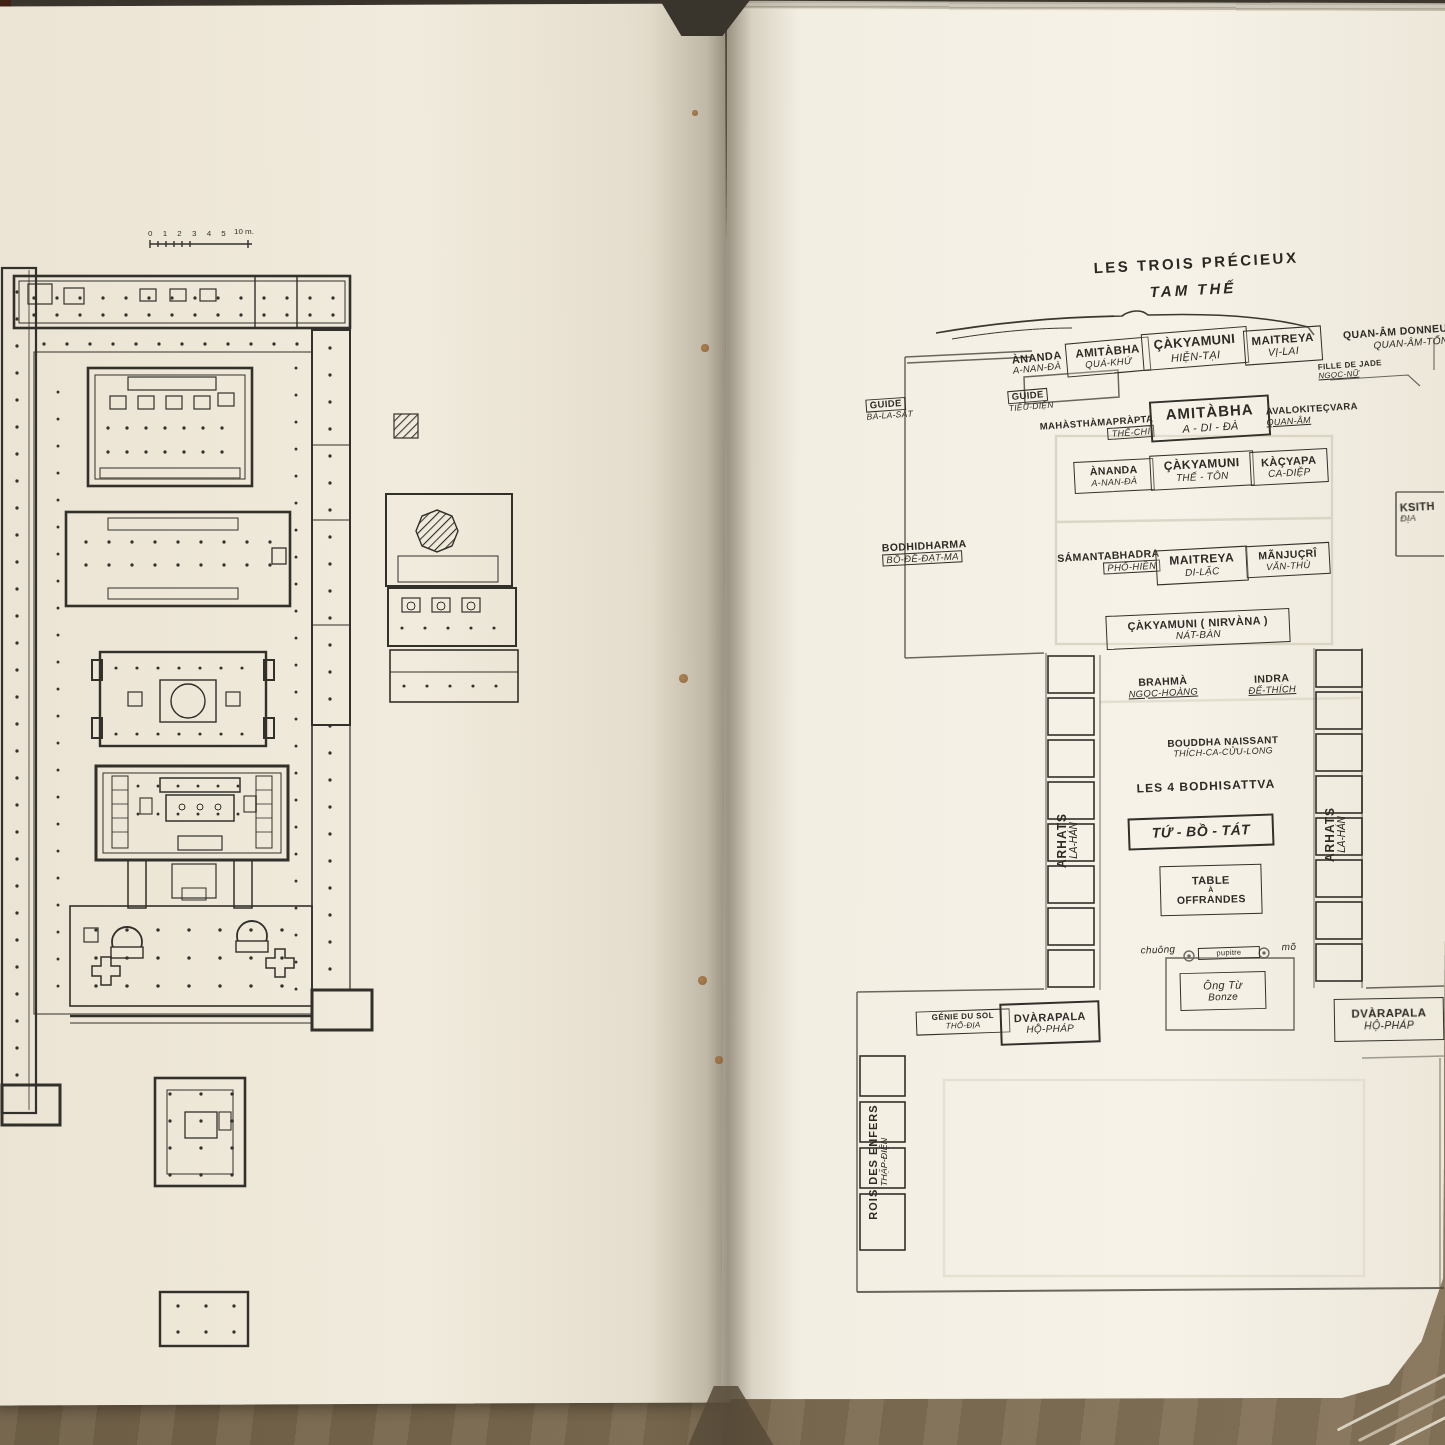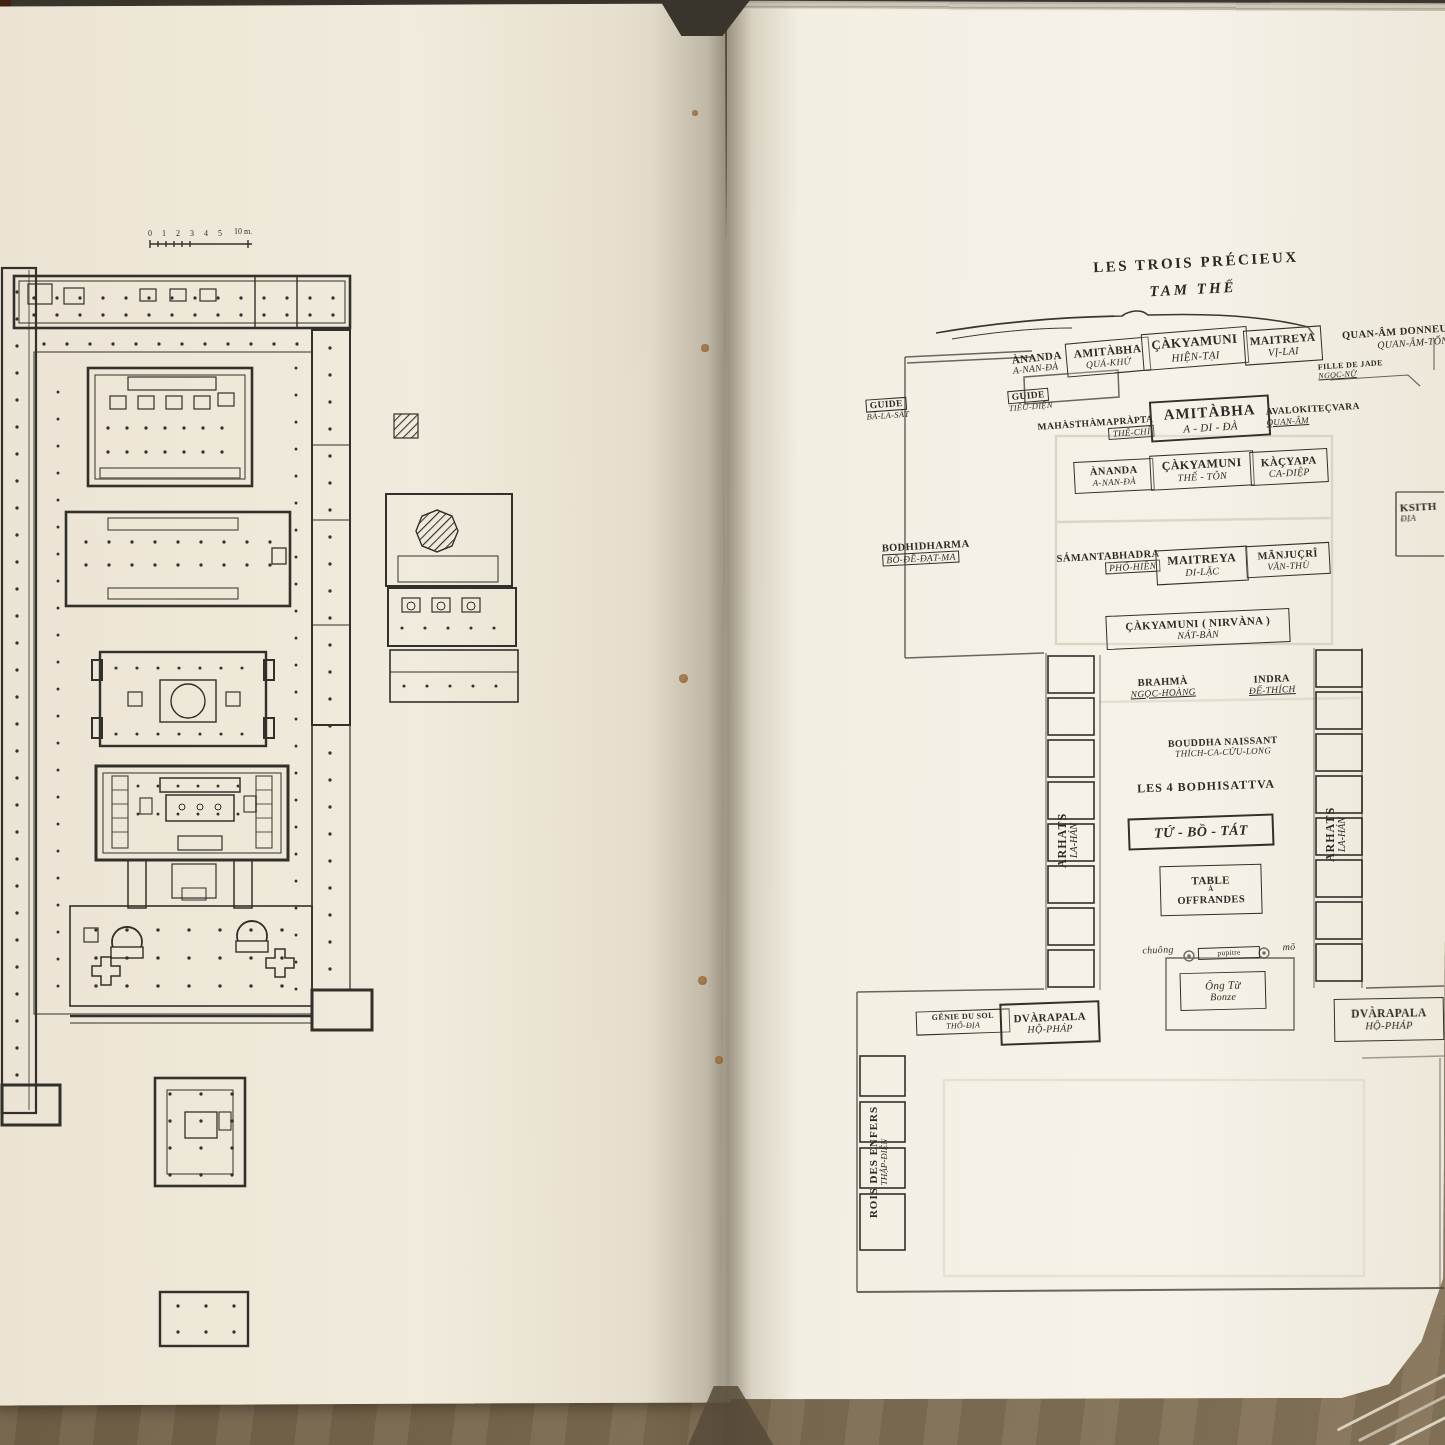--- a/index.html
+++ b/index.html
@@ -1,17 +1,17 @@
 <!DOCTYPE html>
 <html><head>
 <meta charset="utf-8">
 <style>
   html,body{margin:0;padding:0;background:#55493a;}
   .photo{position:relative;width:1445px;height:1445px;overflow:hidden;
-    font-family:Liberation Serif, serif;
+    font-family:Liberation Sans, sans-serif;
     background:linear-gradient(100deg,#6e5e46 0%,#78674d 40%,#86755a 100%);}
   .photo::before{content:"";position:absolute;inset:0;
     background:repeating-linear-gradient(97deg,rgba(255,255,255,.04) 0 34px,rgba(0,0,0,.05) 34px 78px);}
   .table-shadow-top{position:absolute;left:0;top:0;width:100%;height:46px;
     background:linear-gradient(#39352d,rgba(57,53,45,0));}
   .cover-left{position:absolute;left:0;top:0;width:11px;height:200px;
     background:linear-gradient(#45200f 0%,#3d2317 55%,rgba(61,35,23,0) 100%);opacity:.9;}
   .page{position:absolute;box-shadow:0 4px 14px rgba(30,25,15,.45);}
   .page-left{left:-8px;top:5px;width:736px;height:1399px;transform:rotate(-.25deg);
     background:linear-gradient(to right,#ebe4d4 0%,#f1ebdd 58%,#e6dfcf 86%,#d6cfbd 100%);}

